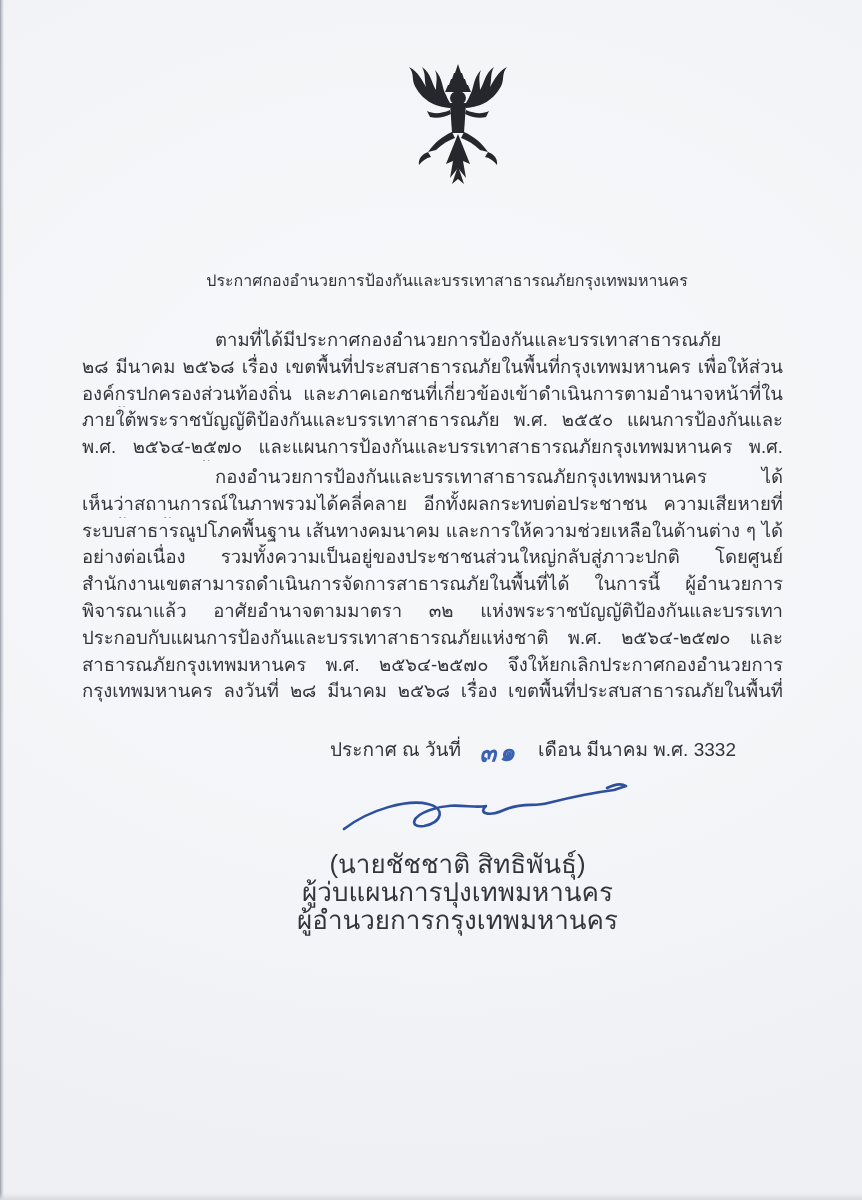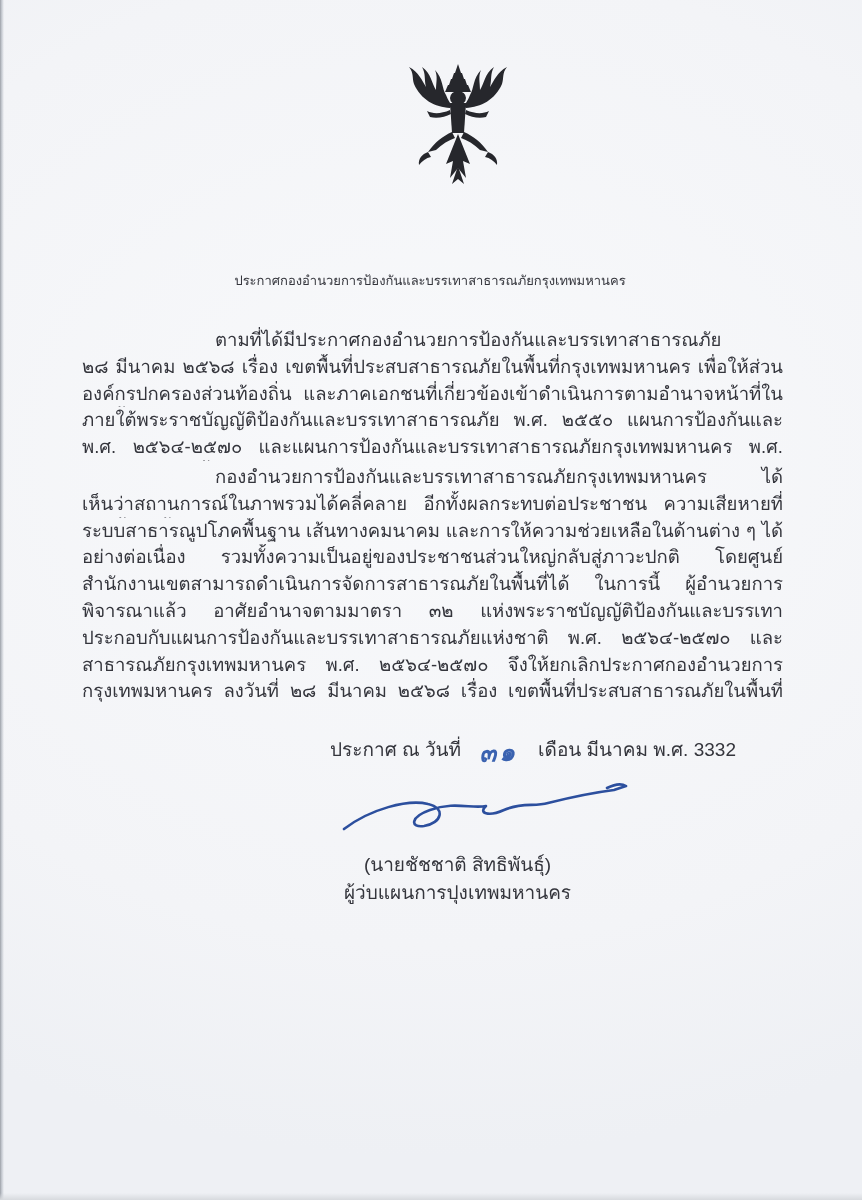--- a/index.html
+++ b/index.html
@@ -25,22 +25,22 @@
     position:absolute;left:0;top:0;width:4px;height:100%;
     background:linear-gradient(90deg,#878c94 0%,#b9bec6 40%,rgba(185,190,198,0) 100%);
     opacity:.8;
   }
   .edge-bottom{
     position:absolute;left:0;bottom:0;width:100%;height:7px;
     background:linear-gradient(0deg,#d7dade 0%,rgba(215,218,222,0) 100%);
   }
   .emblem{position:absolute;left:397px;top:62px;width:122px;height:132px;color:var(--emblem-ink);}
   .title-block{
-    position:absolute;left:80px;top:212px;width:700px;
-    text-align:center;font-size:13px;line-height:27.5px;white-space:pre-wrap;
+    position:absolute;left:97px;top:212px;width:700px;
+    text-align:center;font-size:16px;line-height:27.5px;white-space:pre-wrap;
   }
   .para{position:absolute;left:82px;width:701px;font-size:18.5px;line-height:26.8px;}
   .para-1{top:327px;}
   .para-2{top:464px;}
   .para .line{
     text-align:justify;text-align-last:justify;white-space:normal;
     overflow:hidden;height:26.8px;
   }
   .para .line:first-child{text-indent:133px;}
   .para .line:last-child{text-align-last:left;}
@@ -51,21 +51,21 @@
   .handwritten-day{
     color:var(--handwriting-blue);
     font-size:25px;line-height:22px;
     margin:0 20px 0 18px;letter-spacing:3px;
     transform:rotate(-3deg) translateY(-1px);display:inline-block;
     font-style:italic;font-weight:bold;
   }
   .signature-wrap{position:absolute;left:330px;top:779px;color:var(--signature-blue);}
   .signer-block{
     position:absolute;left:280px;top:851px;width:355px;
-    text-align:center;font-size:19px;line-height:27.8px;
+    text-align:center;font-size:26px;line-height:27.8px;
   }
 </style>
 </head>
 <body>
 
 <div class="paper">
   <div class="edge-left"></div>
   <div class="edge-bottom"></div>
 
   <div class="emblem">
@@ -157,14 +157,15 @@
                C 192 23 204 28 218 24
                C 246 17 268 13 284 11
                L 296 7
                C 291 4 283 6 277 9" stroke="currentColor" stroke-width="2.6" fill="none" stroke-linecap="round" stroke-linejoin="round"></path>
     </svg>
   </div>
 
   <div class="signer-block">
     <div>(นายชัชชาติ สิทธิพันธุ์)</div>
     <div>ผู้ว่บแผนการปุงเทพมหานคร</div>
+    <div>ผู้อำนวยการกรุงเทพมหานคร</div>
   </div>
 </div>
 
 </body></html>

